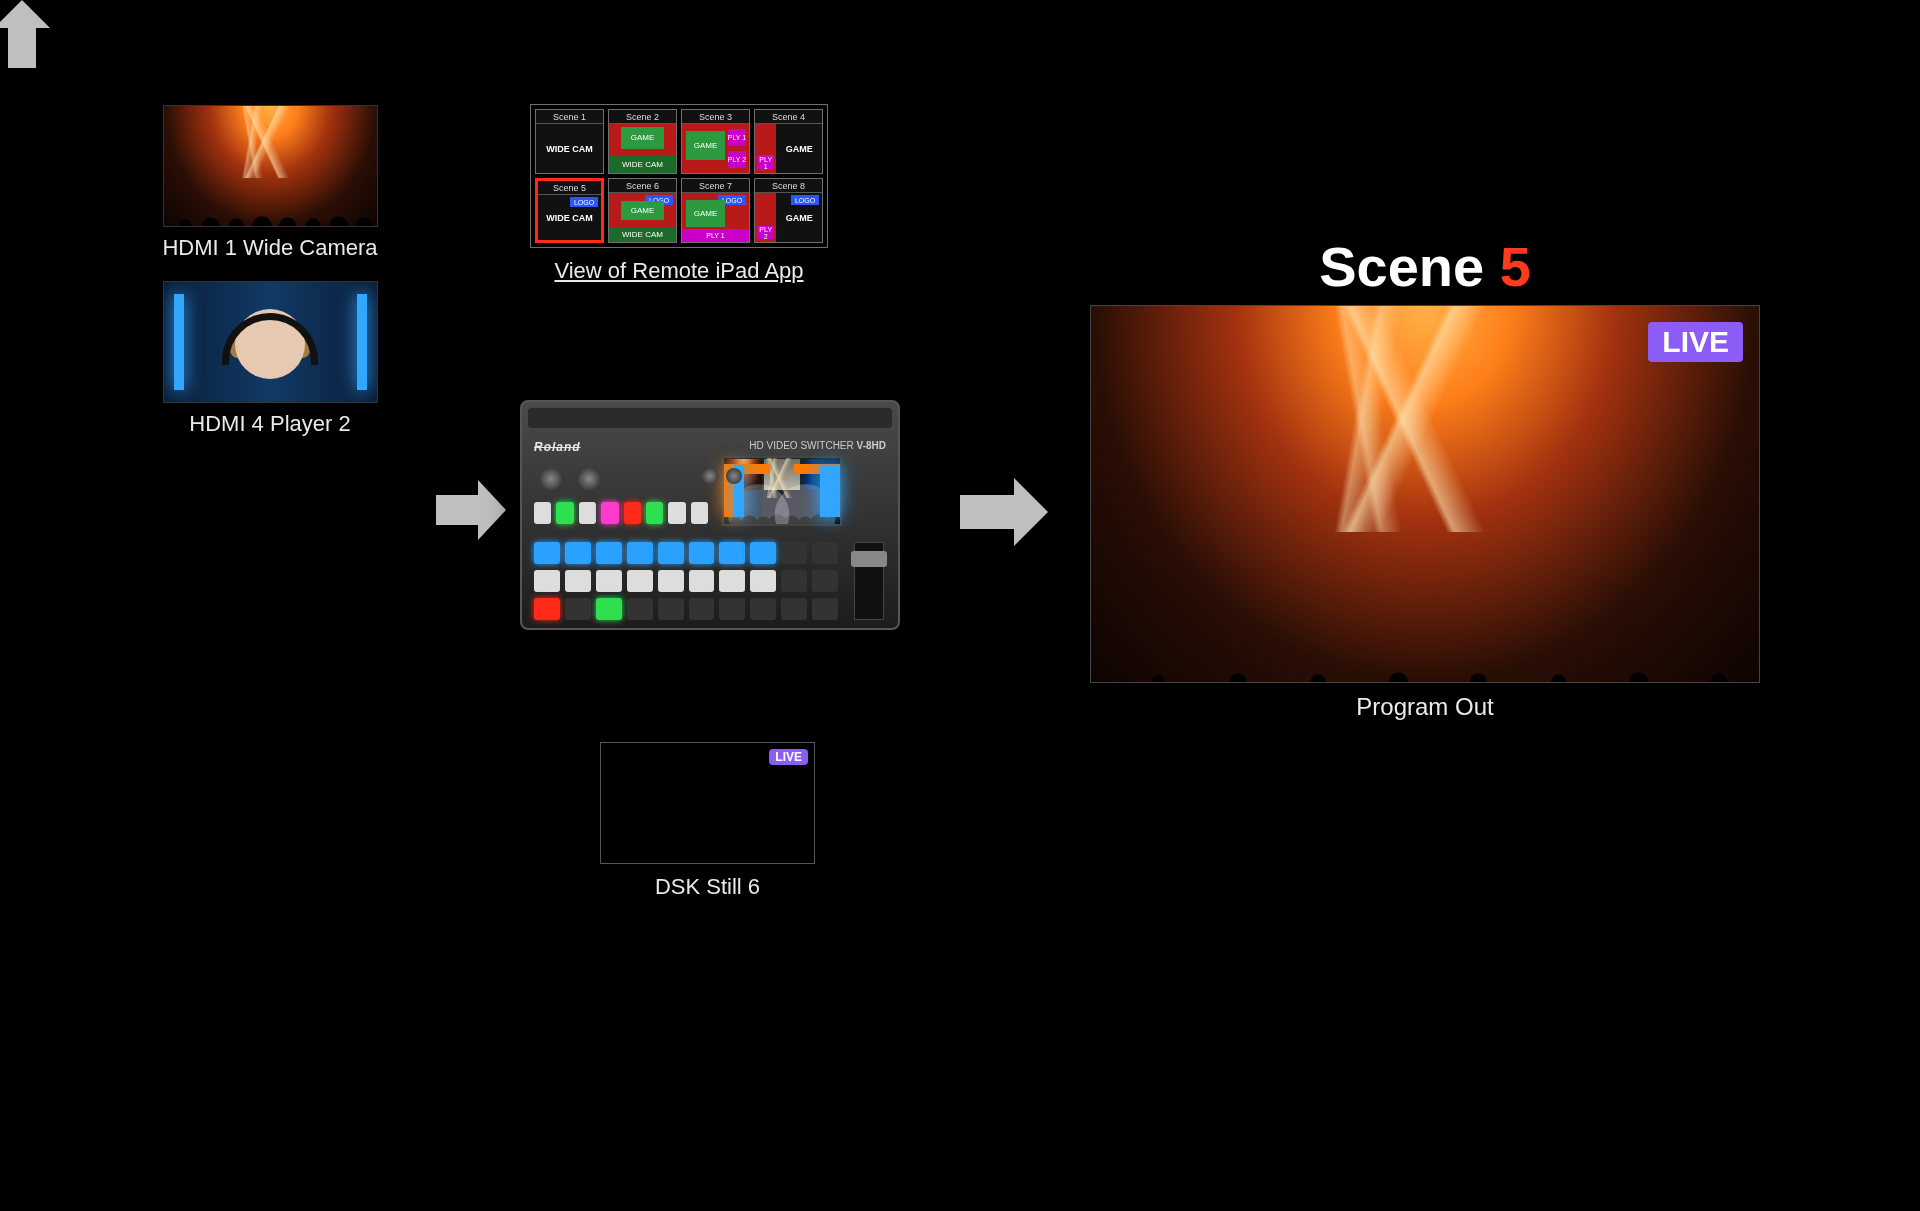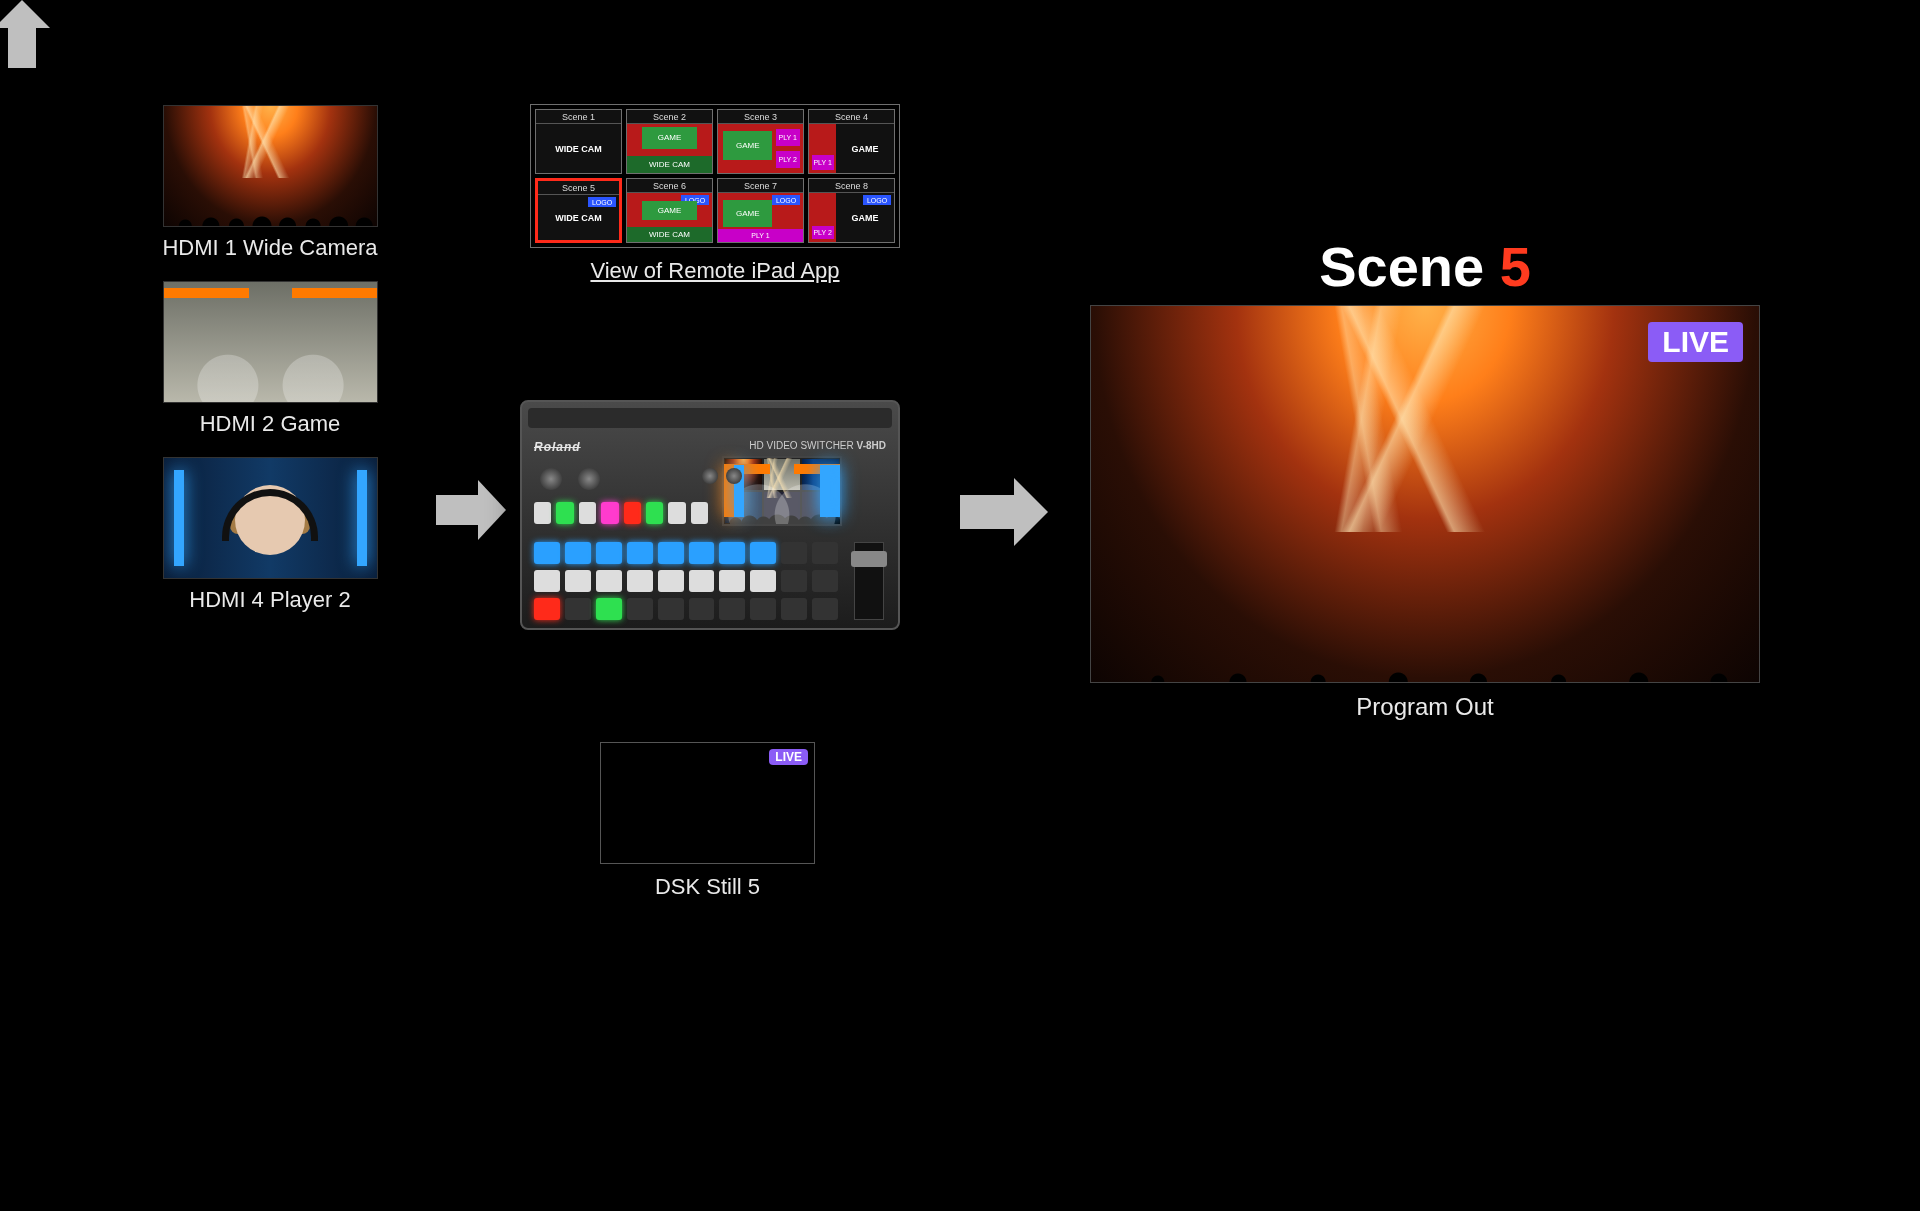--- a/index.html
+++ b/index.html
@@ -130,21 +130,21 @@
   .player2 .headset {
     position:absolute; left:50%; top:26%; width:96px; height:52px; margin-left:-48px;
     border:7px solid #111; border-bottom:none; border-radius:50px 50px 0 0;
   }
 
   
   .ipad {
     position:absolute;
     left: 530px;
     top: 104px;
-    width: 370px;
+    width: 298px;
   }
   .ipad-grid {
     display:grid;
     grid-template-columns: repeat(4, 1fr);
     grid-template-rows: repeat(2, 65px);
     gap:4px;
     border:1px solid #6f6f6f;
     padding:4px;
     background:#000;
   }
@@ -295,24 +295,20 @@
 </style>
 </head>
 <body>
 
 <div class="input-col">
   <div class="input-item">
     <div class="input-thumb concert"></div>
     <div class="input-label">HDMI 1 Wide Camera</div>
   </div>
   <div class="input-item">
-    <div class="input-thumb game"></div>
-    <div class="input-label">HDMI 2 Game</div>
-  </div>
-  <div class="input-item">
     <div class="input-thumb player2">
       <div class="hair"></div>
         <div class="face"></div>
         <div class="headset"></div>
     </div>
     <div class="input-label">HDMI 4 Player 2</div>
   </div>
 </div>
 
 <div class="arrow-right arr1">
@@ -472,21 +468,21 @@
 
 <div class="arrow-up arr3">
   <div class="head"></div>
     <div class="shaft"></div>
 </div>
 
 <div class="dsk">
   <div class="dsk-box">
     <span class="live-badge">LIVE</span>
   </div>
-  <div class="input-label">DSK Still 5</div>
+  <div class="input-label">DSK Still 6</div>
 </div>
 
 <div class="arrow-right arr2">
   <div class="shaft"></div>
     <div class="head"></div>
 </div>
 
 <div class="prog">
   <div class="scene-title">
     <span>Scene </span><span class="num">5</span>

